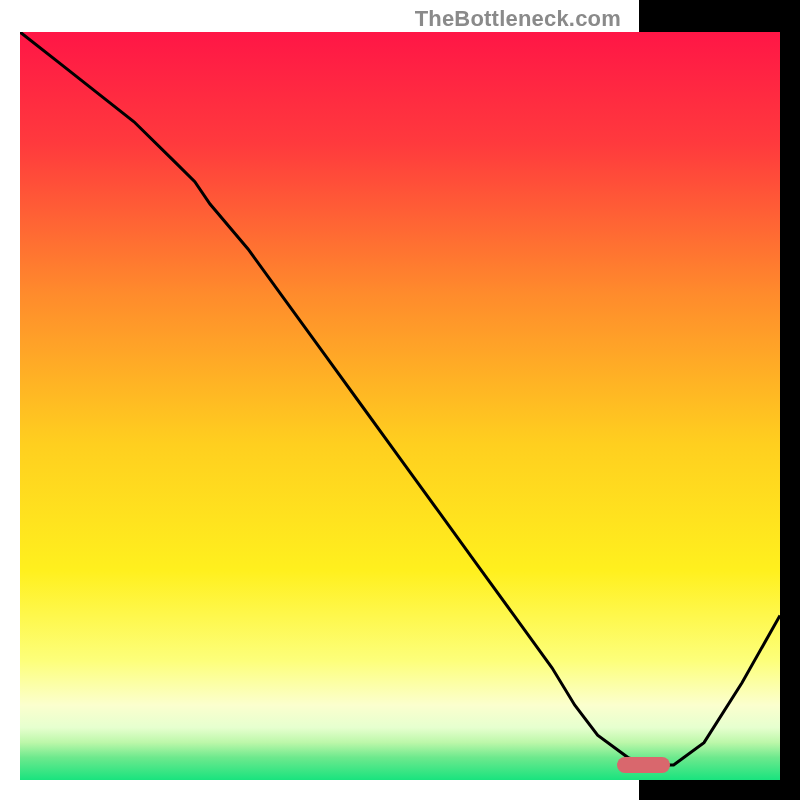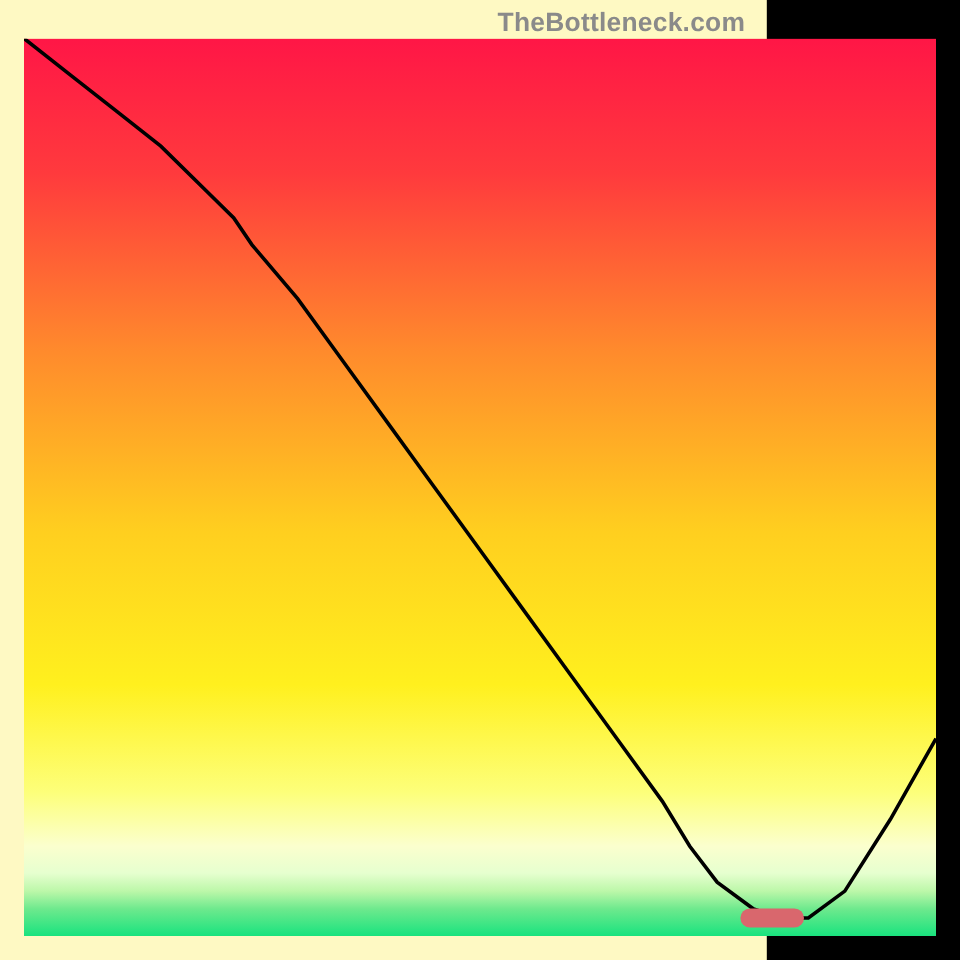--- a/index.html
+++ b/index.html
@@ -7,21 +7,21 @@
     padding: 0;
     width: 800px;
     height: 800px;
     background: #000;
     overflow: hidden;
   }
   .frame {
     position: absolute;
     width: 639px;
     height: 800px;
-    background: #fef9c3;
+    background: #ffffff;
   }
   .plot {
     position: absolute;
     left: 20px;
     top: 32px;
     width: 760px;
     height: 748px;
     overflow: hidden;
   }
   .gradient {

